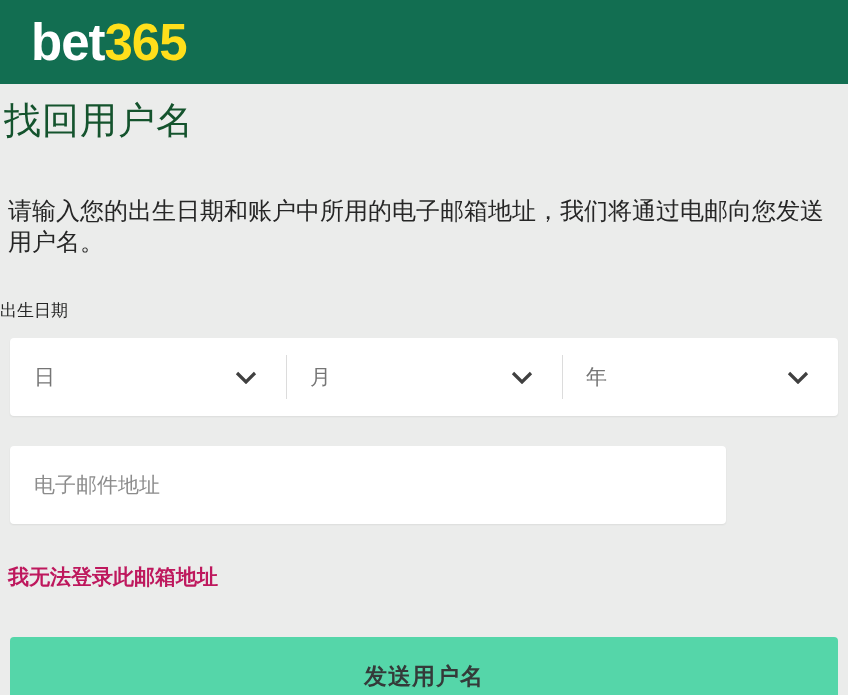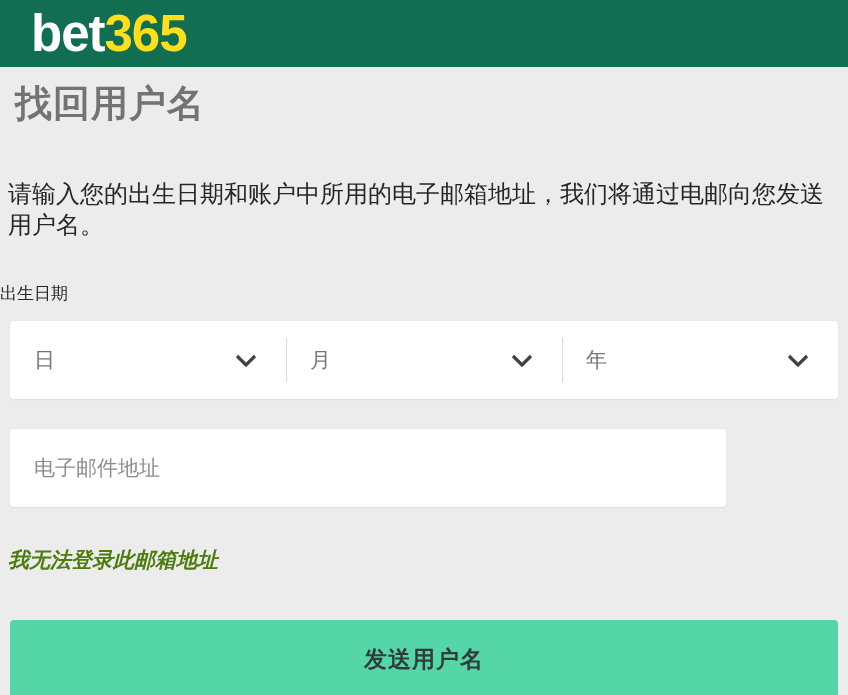--- a/index.html
+++ b/index.html
@@ -3,41 +3,41 @@
 <meta charset="utf-8">
 <style>
   * { box-sizing: border-box; margin: 0; padding: 0; }
   html, body {
     width: 848px; height: 695px;
     background: #ebeceb;
     font-family: "Liberation Sans", "DejaVu Sans", sans-serif;
     overflow: hidden;
   }
   .header {
-    height: 67px;
+    height: 84px;
     background: #126e51;
     display: flex;
     align-items: center;
     padding-left: 31px;
   }
   .logo {
     font-size: 51px;
     font-weight: 700;
     letter-spacing: -1px;
     line-height: 1;
     cursor: pointer;
   }
   .logo .bet { color: #ffffff; }
   .logo .n365 { color: #ffdf1b; }
 
   .page-title {
-    margin: 12px 15px 0;
+    margin: 12px 4px 0;
     font-size: 37px;
-    font-weight: 700;
-    color: #737373;
+    font-weight: 400;
+    color: #14532d;
     letter-spacing: 1px;
   }
   .instruction {
     margin: 49px 8px 0;
     font-size: 24px;
     color: #262626;
     line-height: 1.3;
   }
   .dob-label {
     margin: 42px 0 0;
@@ -95,24 +95,23 @@
     outline: none;
     display: block;
   }
   .email-field::placeholder { color: #8c8c8c; opacity: 1; }
 
   .cant-login-link {
     display: inline-block;
     margin: 39px 8px 0;
     font-size: 21px;
     font-weight: 700;
-    color: #4d7c0f;
+    color: #be185d;
     text-decoration: none;
     cursor: pointer;
-    font-style: italic;
   }
 
   .submit-button {
     display: block;
     margin: 46px 10px 0;
     width: 828px;
     height: 78px;
     background: #55d6a9;
     border: none;
     border-radius: 4px;

